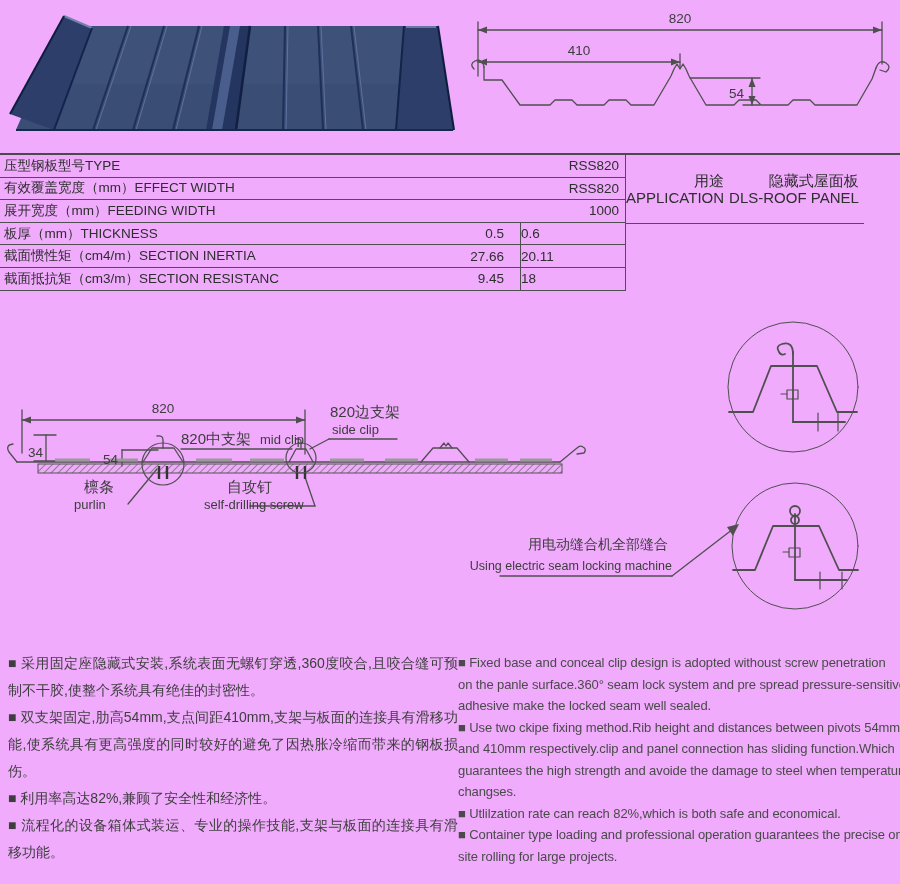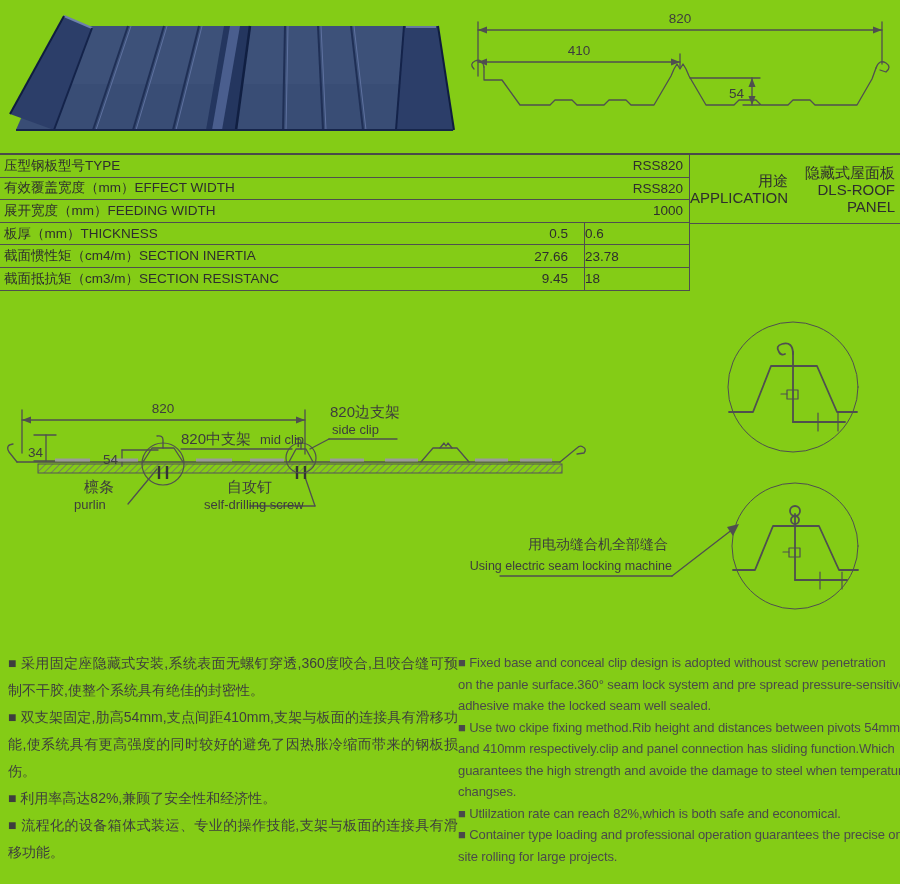--- a/index.html
+++ b/index.html
@@ -1,30 +1,30 @@
 <!DOCTYPE html>
 <html><head>
 <meta charset="utf-8">
 <style>
   html,body{margin:0;padding:0;background:#e9e9e9;}
   .page{
     position:relative;width:900px;height:884px;margin:0 auto;
-    background:#84cc16;overflow:hidden;
+    background:#f0abfc;overflow:hidden;
     font-family:"Liberation Sans",sans-serif;color:#333;
   }
   .abs{position:absolute;}
   svg text{font-family:"Liberation Sans",sans-serif;fill:#3d3d3d;}
 
   
   .table-band{
     position:absolute;left:0;top:153px;width:900px;height:138px;
     display:flex;border-top:2px solid #4a4a4a;box-sizing:border-box;
   }
   .spec-table{
-    width:690px;box-sizing:border-box;border-right:1px solid #4f4f4f;
+    width:626px;box-sizing:border-box;border-right:1px solid #4f4f4f;
     font-size:13.5px;color:#2e2e2e;
   }
   .t-row{display:flex;height:22.6px;align-items:center;border-bottom:1px solid #4f4f4f;box-sizing:border-box;}
   .t-label{flex:1;padding-left:4px;white-space:nowrap;overflow:hidden;}
   .t-val-span{margin-left:auto;padding-right:6px;padding-left:8px;}
   .t-val1{width:118px;height:100%;display:flex;align-items:center;justify-content:flex-end;
           padding-right:16px;border-right:1px solid #4f4f4f;box-sizing:border-box;}
   .t-val2{width:98px;text-align:left;padding-right:6px;}
   .info-col{flex:1;display:flex;flex-direction:row;font-size:15px;color:#2e2e2e;}
   .info-cell{
@@ -125,21 +125,21 @@
         <span class="t-val-span">1000</span>
       </div>
       <div class="t-row">
         <span class="t-label">板厚（mm）THICKNESS</span>
         <span class="t-val1">0.5</span>
         <span class="t-val2">0.6</span>
       </div>
       <div class="t-row">
         <span class="t-label">截面惯性矩（cm4/m）SECTION INERTIA</span>
         <span class="t-val1">27.66</span>
-        <span class="t-val2">23.78</span>
+        <span class="t-val2">20.11</span>
       </div>
       <div class="t-row">
         <span class="t-label">截面抵抗矩（cm3/m）SECTION RESISTANC</span>
         <span class="t-val1">9.45</span>
         <span class="t-val2">18</span>
       </div>
     </div>
     <div class="info-col">
       <div class="info-cell">
         <span>用途</span>

